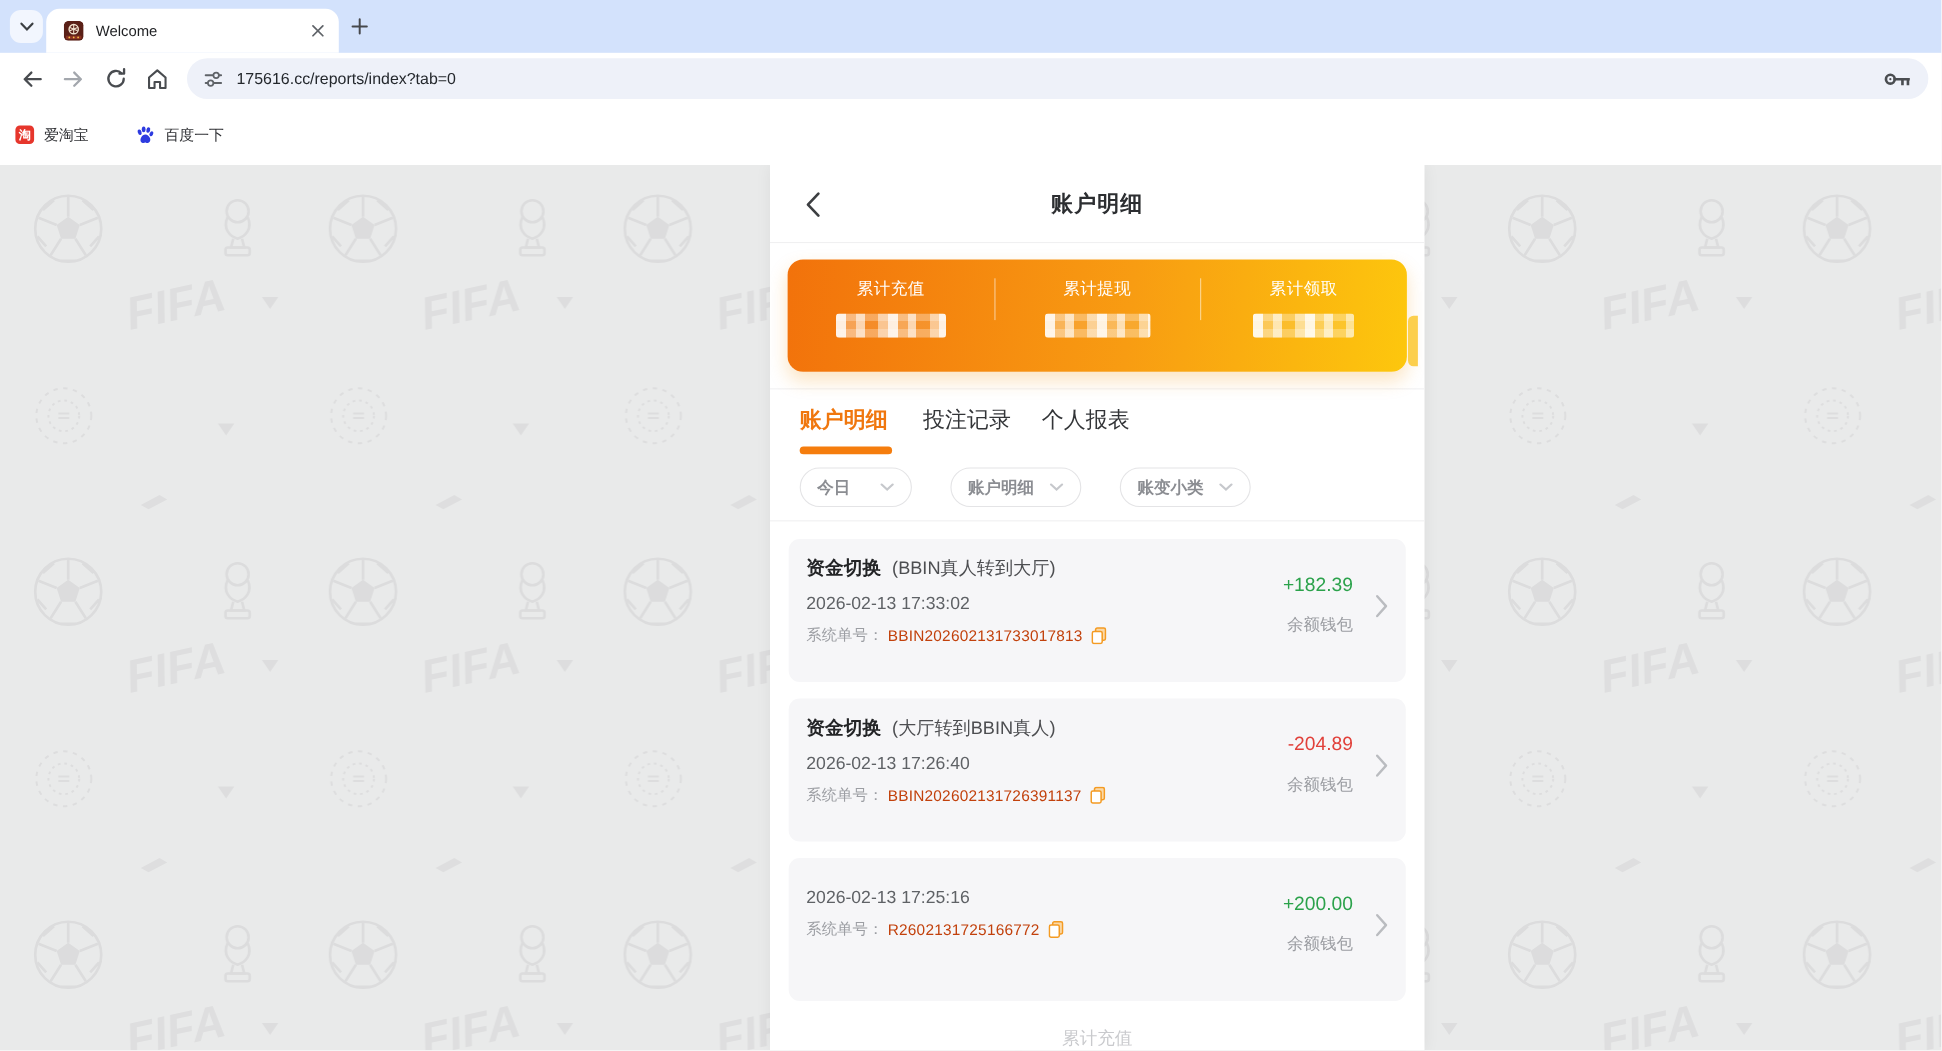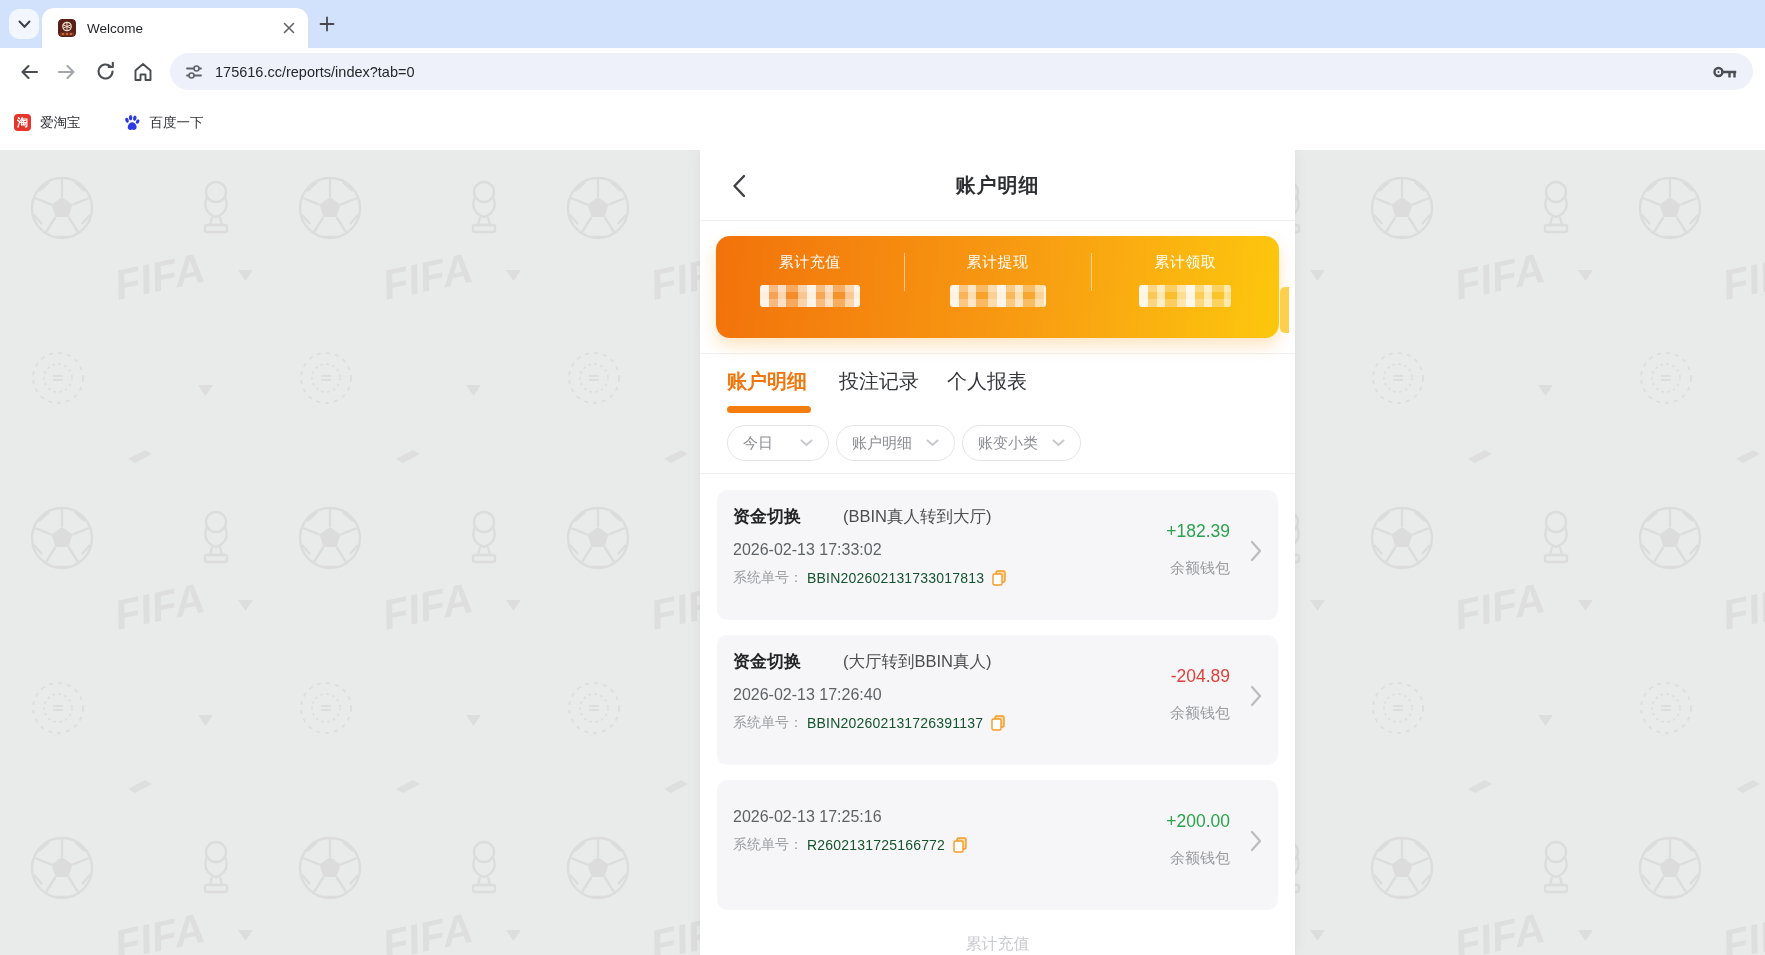--- a/index.html
+++ b/index.html
@@ -61,35 +61,35 @@
   .stats-sliver { position:absolute; right:6px; top:66px; width:9px; height:46px;
     background:#fccf4d; border-radius:5px 0 0 5px; }
 
   .tabs-wrap { flex:0 0 auto; padding:14px 27px 12px; border-bottom:1px solid #f0f0f1; }
   .seg-tabs { display:flex; align-items:flex-start; gap:28px; }
   .seg-tab { font-size:20px; color:#333538; cursor:pointer; }
   .seg-tab.active { color:#f0770e; font-weight:700; }
   .seg-tab.active .tab-underline { display:block; }
   .tab-underline { display:none; width:84px; height:7px; border-radius:4px; background:#f57d0d; margin:11px auto 0; }
 
-  .filters { display:flex; gap:7px; margin-top:12px; }
+  .filters { display:flex; gap:35px; margin-top:12px;font-weight:bold; }
   .pill { height:36px; min-width:102px; background:#fff; border:1px solid #e4e4e6; border-radius:18px;
     display:flex; align-items:center; justify-content:space-between; padding:0 15px; cursor:pointer; }
   .pill-label { font-size:15px; color:#8b8d92; }
   .pill svg { margin-left:14px; flex:0 0 auto; }
 
   .txn-list { flex:1; padding:16px 17px 0; overflow:hidden; }
   .txn { position:relative; height:130px; margin-bottom:15px; background:#f6f6f8; border-radius:10px;
     padding:15px 0 0 16px; cursor:pointer; }
-  .txn-title-row { display:flex; align-items:baseline;gap:32px; }
+  .txn-title-row { display:flex; align-items:baseline; }
   .txn-type { font-size:17px; font-weight:700; color:#232426; }
   .txn-note { margin-left:10px; font-size:16.5px; color:#4d4e51; }
   .txn-date { margin-top:13px; font-size:16px; color:#5f6266; }
   .txn-order { margin-top:10px; display:flex; align-items:center; font-size:14px; color:#9c9ea3; }
-  .order-no { margin-left:4px; color:#14532d; letter-spacing:.2px; }
+  .order-no { margin-left:4px; color:#c2410c; letter-spacing:.2px; }
   .copy-btn { margin-left:8px; display:flex; align-items:center; cursor:pointer; }
   .txn-right { position:absolute; right:48px; top:31px; text-align:right; }
   .amount { font-size:17.5px; font-weight:500; }
   .amount[data-sign="+"] { color:#2ba24b; }
   .amount[data-sign="-"] { color:#e1403a; }
   .wallet { margin-top:17px; font-size:15px; color:#9a9ca1; }
   .txn-chevron { position:absolute; right:16px; top:50px; }
 
   .no-more { margin-top:24px; text-align:center; font-size:16px; color:#c9cacd; }
 </style>

